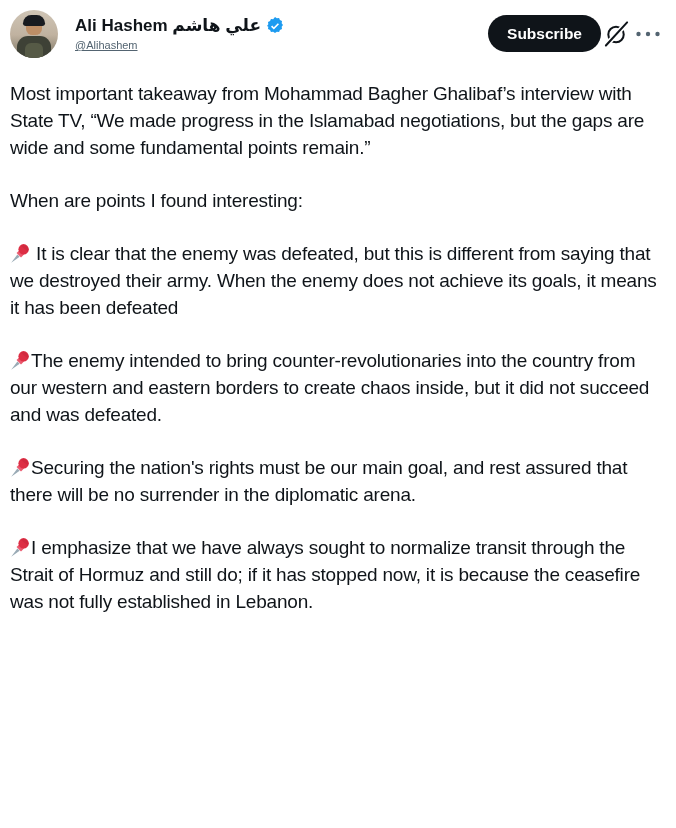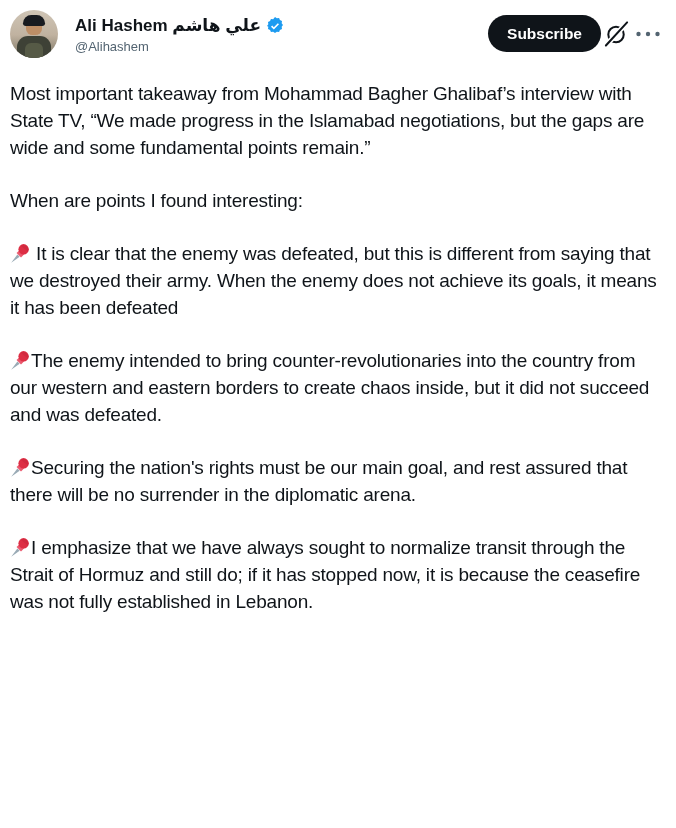--- a/index.html
+++ b/index.html
@@ -44,21 +44,21 @@
   }
 
   .author-col { margin-left: 17px; padding-top: 5px; min-width: 0; }
   .author-name-row {
     display: flex; align-items: center; gap: 4px;
     font-size: 17px; font-weight: bold; color: #0f1419;
     white-space: nowrap; cursor: pointer;
   }
   .verified { width: 20px; height: 20px; flex-shrink: 0; }
   .author-handle {
-    font-size: 13px; color: #536471; margin-top: 3px; cursor: pointer;
+    font-size: 11px; color: #536471; margin-top: 3px; cursor: pointer; text-decoration: underline;
   }
 
   .header-controls {
     margin-left: auto; display: flex; align-items: center;
     padding-top: 5px;
   }
   .subscribe-btn {
     background: #0f1419; color: #ffffff; border: none;
     height: 37px; padding: 0 19px; border-radius: 19px;
     font-family: inherit; font-size: 15.5px; font-weight: bold;

